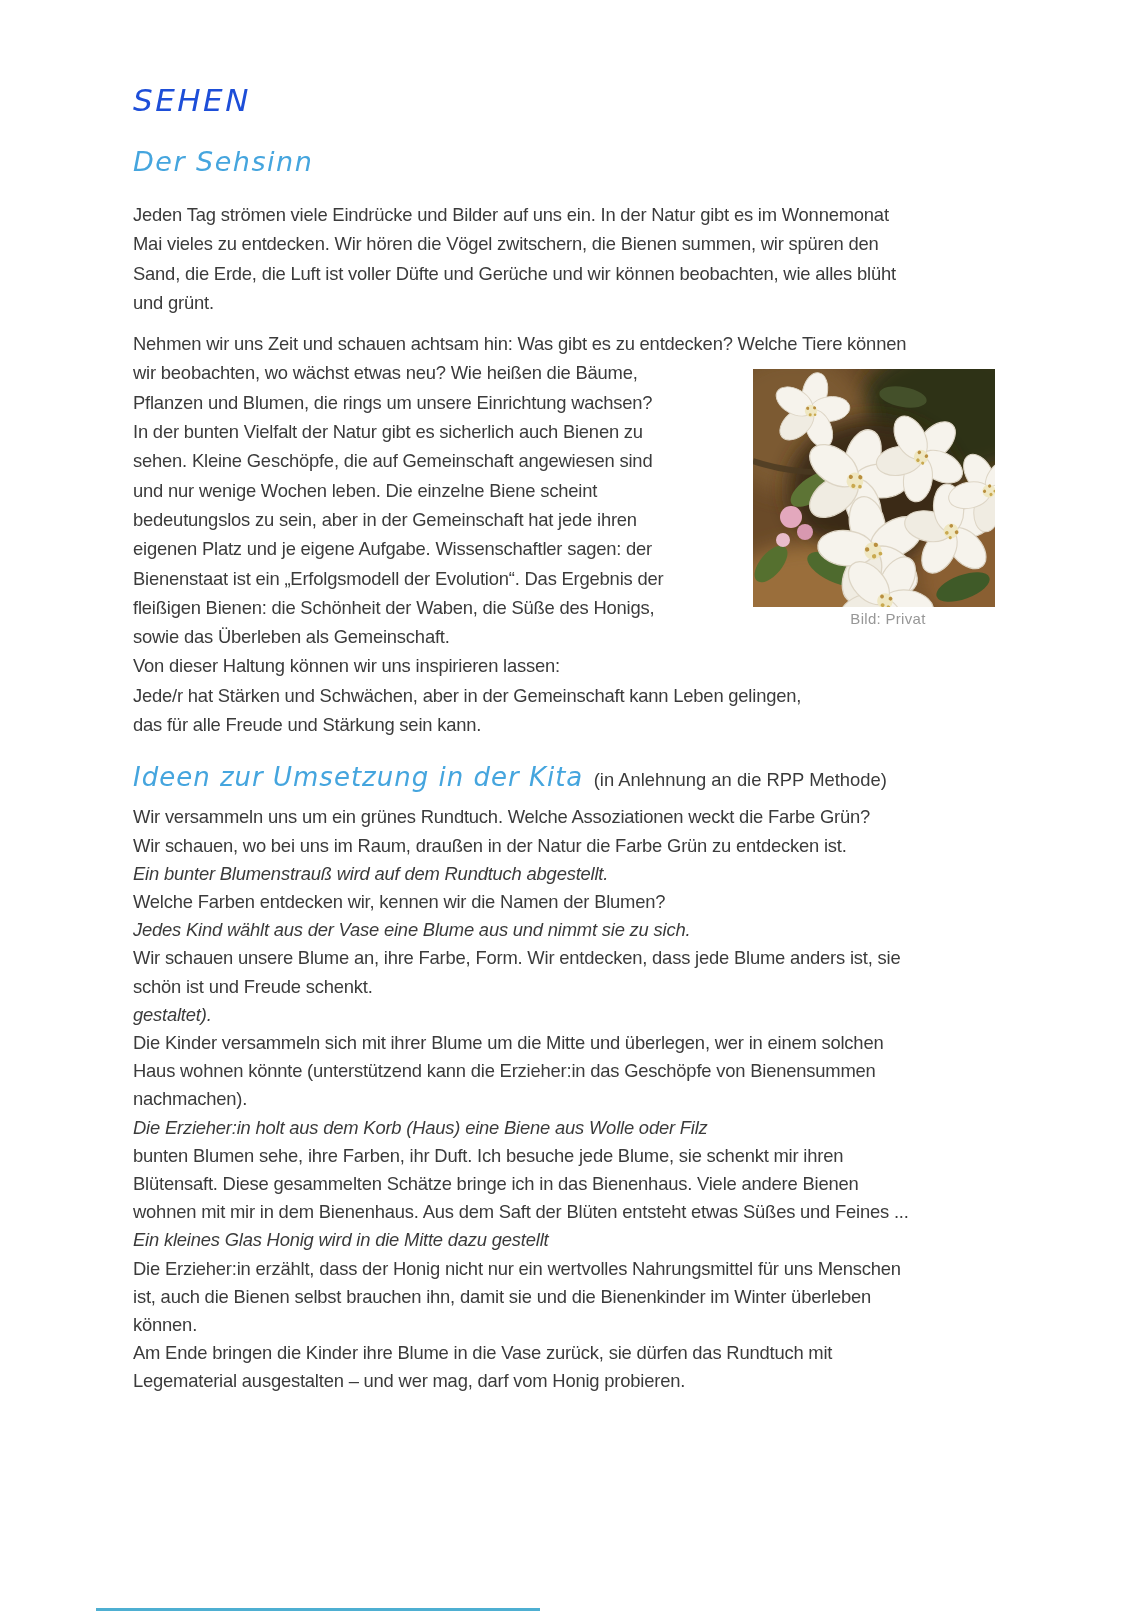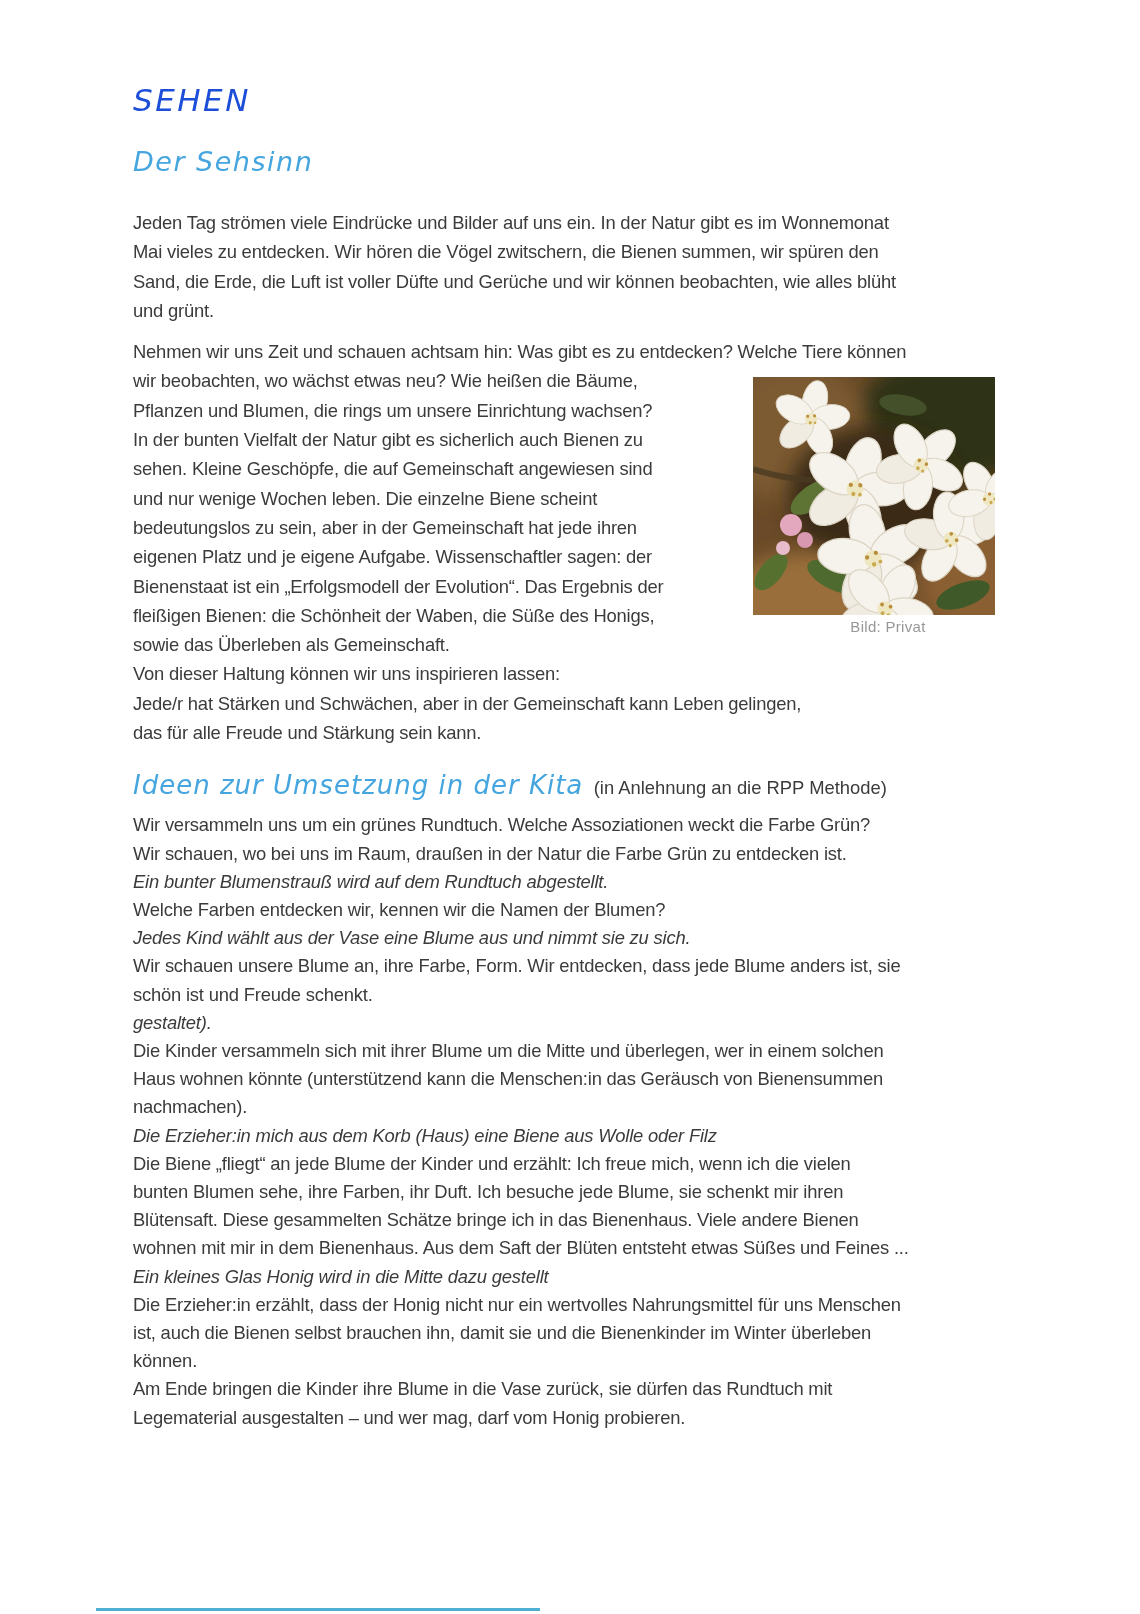--- a/index.html
+++ b/index.html
@@ -12,21 +12,21 @@
   .doc-title{
     margin-top:82px;font-size:31px;letter-spacing:2.5px;color:#1d4ed8;font-weight:400;
   }
   .doc-subtitle{
     margin-top:28px;font-size:27px;letter-spacing:1.5px;color:#45a5de;font-weight:400;
   }
   .body-text{
     font-size:18.4px;line-height:29.3px;letter-spacing:-0.2px;color:#3b3b3b;
   }
   .multi{white-space:pre-line;}
-  .p1{margin-top:31px;}
+  .p1{margin-top:23px;}
   .p2{margin-top:12px;position:relative;}
   .figure{position:absolute;top:40px;right:-14px;width:270px;}
   .figure svg{display:block;width:242px;height:238px;}
   .figcaption{text-align:center;color:#979797;font-size:15px;margin-top:3px;letter-spacing:0.3px;}
   .kita-heading{margin-top:20px;line-height:36px;}
   .kita-heading .heading-blue{font-size:26px;letter-spacing:1px;color:#45a5de;text-align:center;}
   .kita-heading .heading-note{font-size:18.4px;color:#3b3b3b;margin-left:6px;}
   .kita-lines{margin-top:4px;}
   .kita-line{line-height:28.2px;}
   .italic{font-style:italic;}
@@ -130,27 +130,26 @@
 
       <div class="kita-line">Wir schauen unsere Blume an, ihre Farbe, Form. Wir entdecken, dass jede Blume anders ist, sie</div>
 
       <div class="kita-line">schön ist und Freude schenkt.</div>
 
 
       <div class="kita-line italic">gestaltet).</div>
 
       <div class="kita-line">Die Kinder versammeln sich mit ihrer Blume um die Mitte und überlegen, wer in einem solchen</div>
 
-      <div class="kita-line">Haus wohnen könnte (unterstützend kann die Menschen:in das Geräusch von Bienensummen</div>
+      <div class="kita-line">Haus wohnen könnte (unterstützend kann die Erzieher:in das Geschöpfe von Bienensummen</div>
 
       <div class="kita-line">nachmachen).</div>
 
-      <div class="kita-line italic">Die Erzieher:in mich aus dem Korb (Haus) eine Biene aus Wolle oder Filz</div>
+      <div class="kita-line italic">Die Erzieher:in holt aus dem Korb (Haus) eine Biene aus Wolle oder Filz</div>
 
-      <div class="kita-line">Die Biene „fliegt“ an jede Blume der Kinder und erzählt: Ich freue mich, wenn ich die vielen</div>
 
       <div class="kita-line">bunten Blumen sehe, ihre Farben, ihr Duft. Ich besuche jede Blume, sie schenkt mir ihren</div>
 
       <div class="kita-line">Blütensaft. Diese gesammelten Schätze bringe ich in das Bienenhaus. Viele andere Bienen</div>
 
       <div class="kita-line">wohnen mit mir in dem Bienenhaus. Aus dem Saft der Blüten entsteht etwas Süßes und Feines ...</div>
 
       <div class="kita-line italic">Ein kleines Glas Honig wird in die Mitte dazu gestellt</div>
 
       <div class="kita-line">Die Erzieher:in erzählt, dass der Honig nicht nur ein wertvolles Nahrungsmittel für uns Menschen</div>

